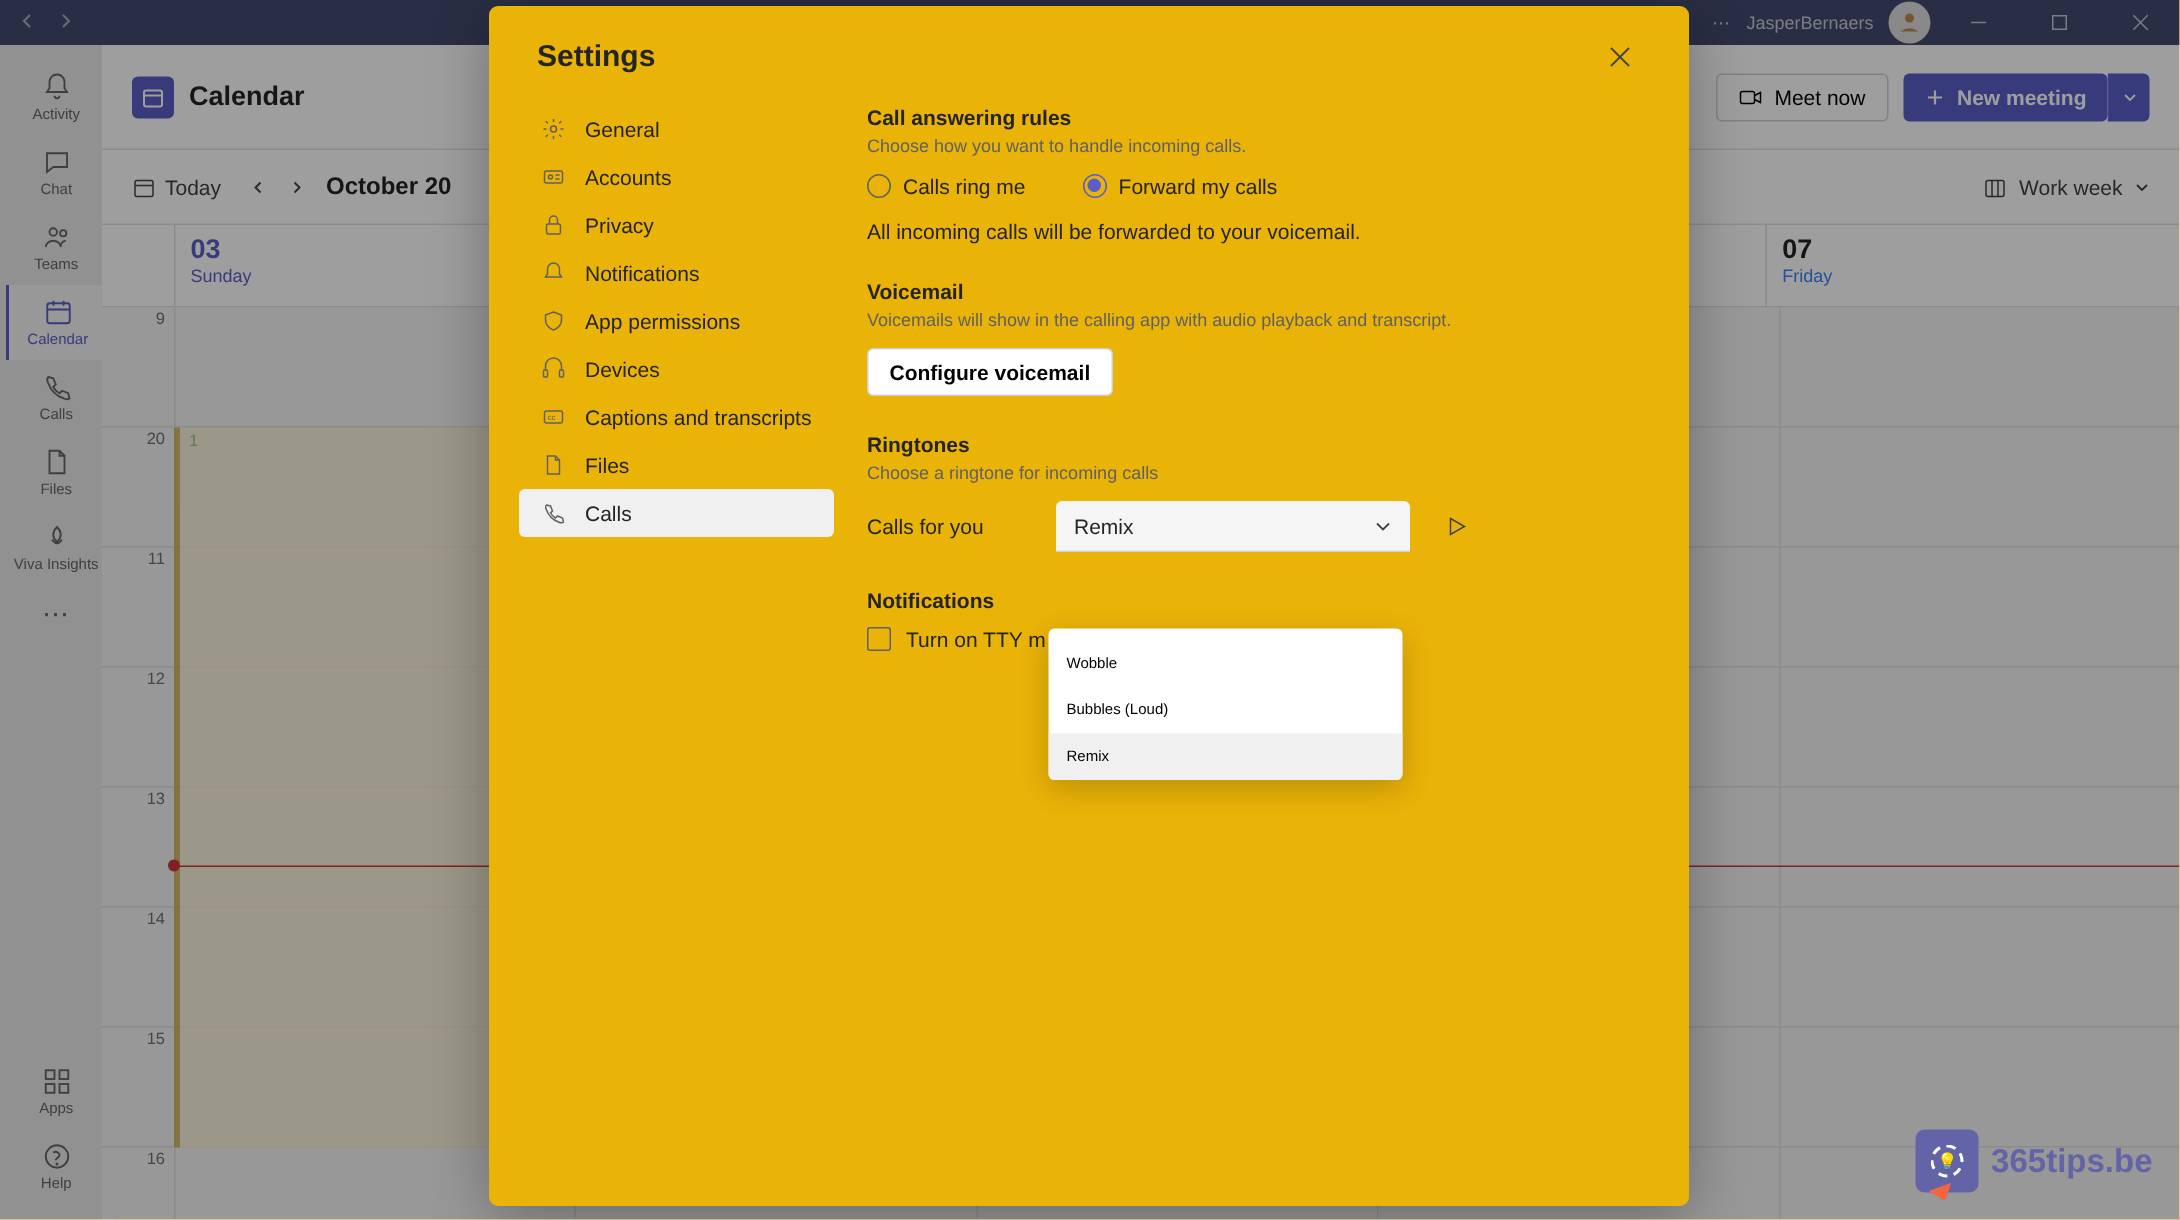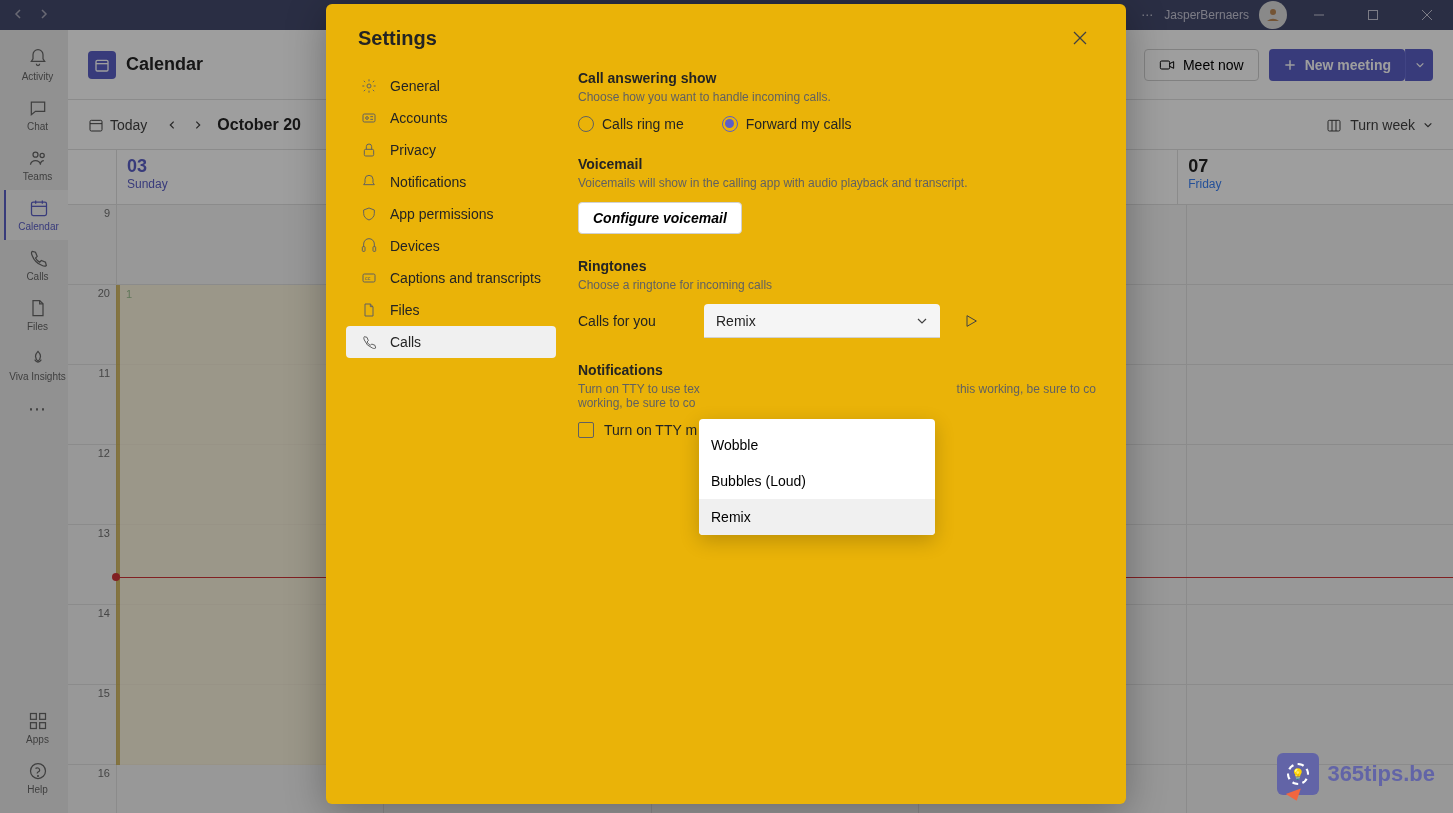--- a/index.html
+++ b/index.html
@@ -72,35 +72,35 @@
 
 .settings-content { flex: 1; padding: 8px 10px 0 22px; font-size: 14px; color: #242424; position: relative; }
 .section-title { font-weight: 700; margin-bottom: 4px; font-size: 14px; }
 .section-desc { font-size: 12px; color: #616161; margin-bottom: 12px; }
 .radio-row { display: flex; gap: 38px; margin-bottom: 14px; align-items: center; }
 .radio { display: flex; align-items: center; gap: 8px; font-size: 14px; cursor: pointer; }
 .radio-circle { width: 16px; height: 16px; border: 1.5px solid #616161; border-radius: 50%; position: relative; }
 .radio-circle.checked { border-color: #5b5fc7; }
 .radio-circle.checked::after { content: ''; position: absolute; left: 2px; top: 2px; width: 9px; height: 9px; border-radius: 50%; background: #5b5fc7; }
 .info-line { font-size: 14px; color: #242424; margin-bottom: 24px; }
-.btn { padding: 7px 14px; background: #fff; border: 1px solid #d1d1d1; border-radius: 4px; font-size: 14px; font-weight: 600; cursor: pointer; font-style: italic; }
+.btn { padding: 7px 14px; background: #fff; border: 1px solid #d1d1d1; border-radius: 4px; font-size: 14px; font-weight: 600; cursor: pointer; }
 .section { margin-bottom: 24px; }
 
 .select-row { display: flex; align-items: center; gap: 20px; margin-top: 12px; }
 .select-label { width: 106px; font-size: 14px; }
 .select-box { width: 236px; height: 34px; background: #f5f5f5; border: none; border-bottom: 1px solid #d1d1d1; border-radius: 4px 4px 0 0; padding: 0 12px; display: flex; align-items: center; justify-content: space-between; font-size: 14px; cursor: pointer; }
 .play-btn { width: 22px; height: 22px; display: flex; align-items: center; justify-content: center; color: #424242; cursor: pointer; }
 
 .checkbox-row { display: flex; align-items: center; gap: 10px; margin-top: 10px; }
 .checkbox { width: 16px; height: 16px; border: 1.5px solid #616161; border-radius: 2px; }
 
 
 .dropdown { position: absolute; left: 699px; top: 419px; width: 236px; background: #fff; box-shadow: 0 6px 20px rgba(0,0,0,0.2); border-radius: 4px; overflow: hidden; z-index: 100; }
 .dd-clip { height: 8px; overflow: hidden; font-size: 14px; padding: 0 12px; color: #242424; position: relative; }
-.dd-item { padding: 10px 12px; font-size: 14px; cursor: pointer; }
+.dd-item { padding: 10px 12px; font-size: 10px; cursor: pointer; }
 .dd-item.highlighted { background: #f0f0f0; }
 
 
 .watermark { position: absolute; right: 18px; bottom: 18px; display: flex; align-items: center; gap: 8px; }
 .wm-icon { width: 42px; height: 42px; background: #6264a7; border-radius: 6px; position: relative; display:flex; align-items:center; justify-content:center; }
 .wm-icon-inner { width: 22px; height: 22px; border: 2px dashed #fff; border-radius: 50%; display:flex; align-items:center; justify-content:center; color:#fff; font-size:11px; }
 .wm-tail { position:absolute; bottom:-6px; left:10px; width:0; height:0; border-left:8px solid transparent; border-right:8px solid transparent; border-top:10px solid #f2663f; transform: rotate(-20deg);}
 .wm-text { font-size: 22px; font-weight: 800; color: #6264a7; }
 
 svg { display: block; }
@@ -292,21 +292,21 @@
           <path d="M4 2 L8 6 L4 10" stroke="currentColor" fill="none" stroke-width="1.5"></path>
         </svg>
       </div>
     <div class="month-label">October 20</div>
     <div class="workweek">
         <svg width="16" height="16" viewBox="0 0 24 24" fill="none" stroke="currentColor" stroke-width="1.5">
           <rect x="3" y="5" width="18" height="16" rx="2"></rect>
           <line x1="9" y1="5" x2="9" y2="21"></line>
           <line x1="15" y1="5" x2="15" y2="21"></line>
         </svg>
-        <span>Turn week</span>
+        <span>Work week</span>
         <svg width="10" height="10" viewBox="0 0 12 12">
           <path d="M2 4 L6 8 L10 4" stroke="currentColor" fill="none" stroke-width="1.5"></path>
         </svg>
       </div>
   </div>
   <div class="cal-days-row">
     <div class="day-col-head today">
         <div class="day-num">03</div>
         <div class="day-name">Sunday</div>
       </div>
@@ -476,32 +476,33 @@
             <svg width="16" height="16" viewBox="0 0 24 24" fill="none" stroke="currentColor" stroke-width="1.5">
               <path d="M5 4l4 1 2 5-2 2a12 12 0 005 5l2-2 5 2 1 4c-1 1-3 1-5 0a20 20 0 01-12-12c-1-2-1-4 0-5z"></path>
             </svg>
           </span>
           <span>Calls</span>
         </div>
     </div>
 
     <div class="settings-content">
       <div class="section">
-        <div class="section-title">Call answering show</div>
+        <div class="section-title">Call answering rules</div>
         <div class="section-desc">Choose how you want to handle incoming calls.</div>
         <div class="radio-row">
           <div class="radio">
               <span class="radio-circle"></span>
               <span>Calls ring me</span>
             </div>
           <div class="radio">
               <span class="radio-circle checked"></span>
               <span>Forward my calls</span>
             </div>
         </div>
+        <div class="info-line">All incoming calls will be forwarded to your voicemail.</div>
       </div>
 
       <div class="section">
         <div class="section-title">Voicemail</div>
         <div class="section-desc">Voicemails will show in the calling app with audio playback and transcript.</div>
         <button class="btn">Configure voicemail</button>
       </div>
 
       <div class="section">
         <div class="section-title">Ringtones</div>
@@ -517,21 +518,20 @@
           <div class="play-btn">
               <svg width="16" height="16" viewBox="0 0 24 24" fill="none" stroke="currentColor" stroke-width="1.5">
                 <polygon points="6,4 20,12 6,20"></polygon>
               </svg>
             </div>
         </div>
       </div>
 
       <div class="section">
         <div class="section-title">Notifications</div>
-        <div class="section-desc"><span>Turn on TTY to use tex</span><span style="float:right; color:#616161">this working, be sure to co</span><br><span>working, be sure to co</span></div>
         <div class="checkbox-row">
           <div class="checkbox"></div>
           <span>Turn on TTY m</span>
         </div>
       </div>
     </div>
   </div>
 </div>
 
 <div class="dropdown">

